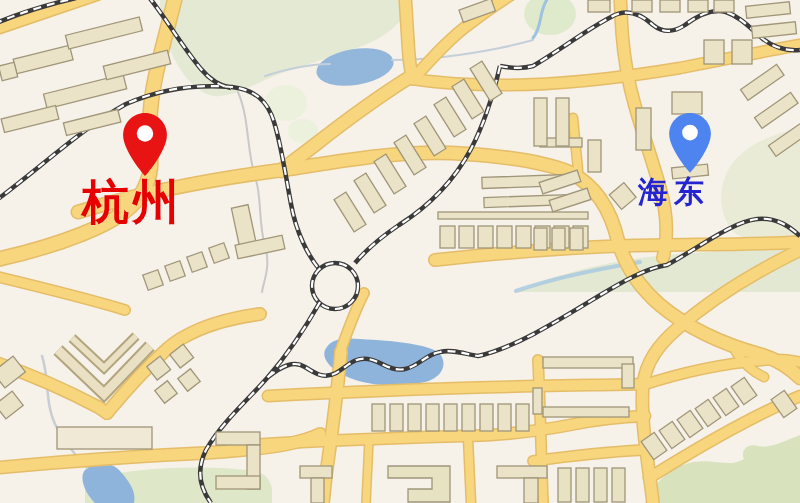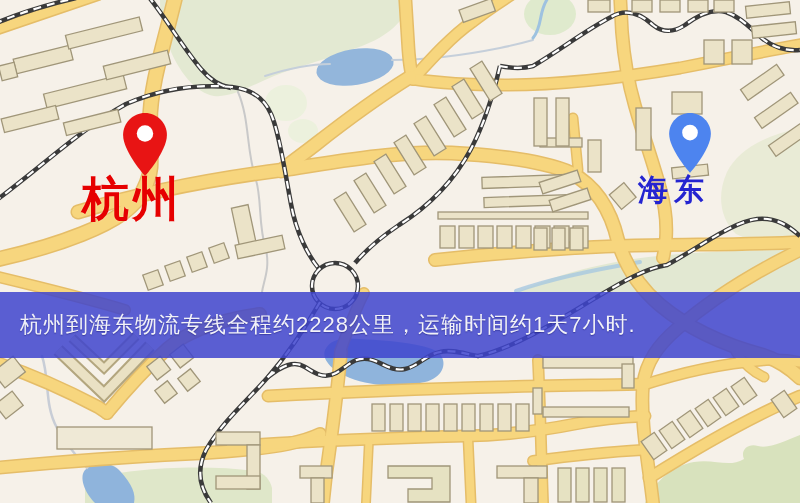--- a/index.html
+++ b/index.html
@@ -3,21 +3,21 @@
 <meta charset="utf-8">
 <style>
   html,body{margin:0;padding:0;background:#888;}
   .map-container{
     position:relative;width:800px;height:503px;overflow:hidden;
     background:#f6f1e9;font-family:"Liberation Sans",sans-serif;
   }
   .map-container svg{position:absolute;left:0;top:0;display:block;}
   .pin{position:absolute;}
   .pin-label{
-    position:absolute;font-family:Liberation Mono, monospace;
+    position:absolute;font-family:Liberation Serif, serif;
     font-weight:bold;white-space:nowrap;line-height:1;
     text-shadow:0 0 2px rgba(255,255,255,.4);
   }
   .label-origin{left:82px;top:179px;font-size:47px;letter-spacing:3px;color:#e60000;}
   .label-destination{left:638px;top:177px;font-size:30px;letter-spacing:6px;color:#2424d0;}
   .banner{
     position:absolute;left:0;top:292px;width:800px;height:66px;
     background:rgba(62,68,206,0.85);display:flex;align-items:center;
   }
   .banner-text{
@@ -296,17 +296,14 @@
   <circle cx="16" cy="15" r="6" fill="#ffffff"></circle>
 </svg>
 <div class="pin-label label-origin">杭州</div>
 
 <svg class="pin" style="left:669px;top:113px;" width="42" height="60" viewBox="0 0 32 46">
   <path d="M16 0C7.2 0 0 7.2 0 16c0 12 16 30 16 30s16-18 16-30C32 7.2 24.8 0 16 0z" fill="#4d84ef"></path>
   <circle cx="16" cy="15" r="6" fill="#ffffff"></circle>
 </svg>
 <div class="pin-label label-destination">海东</div>
 
-<div class="banner">
-  <span class="banner-text">杭州到海东物流专线全程约2228公里，运输时间约1天7小时.</span>
+
 </div>
 
-</div>
-
 </body></html>

